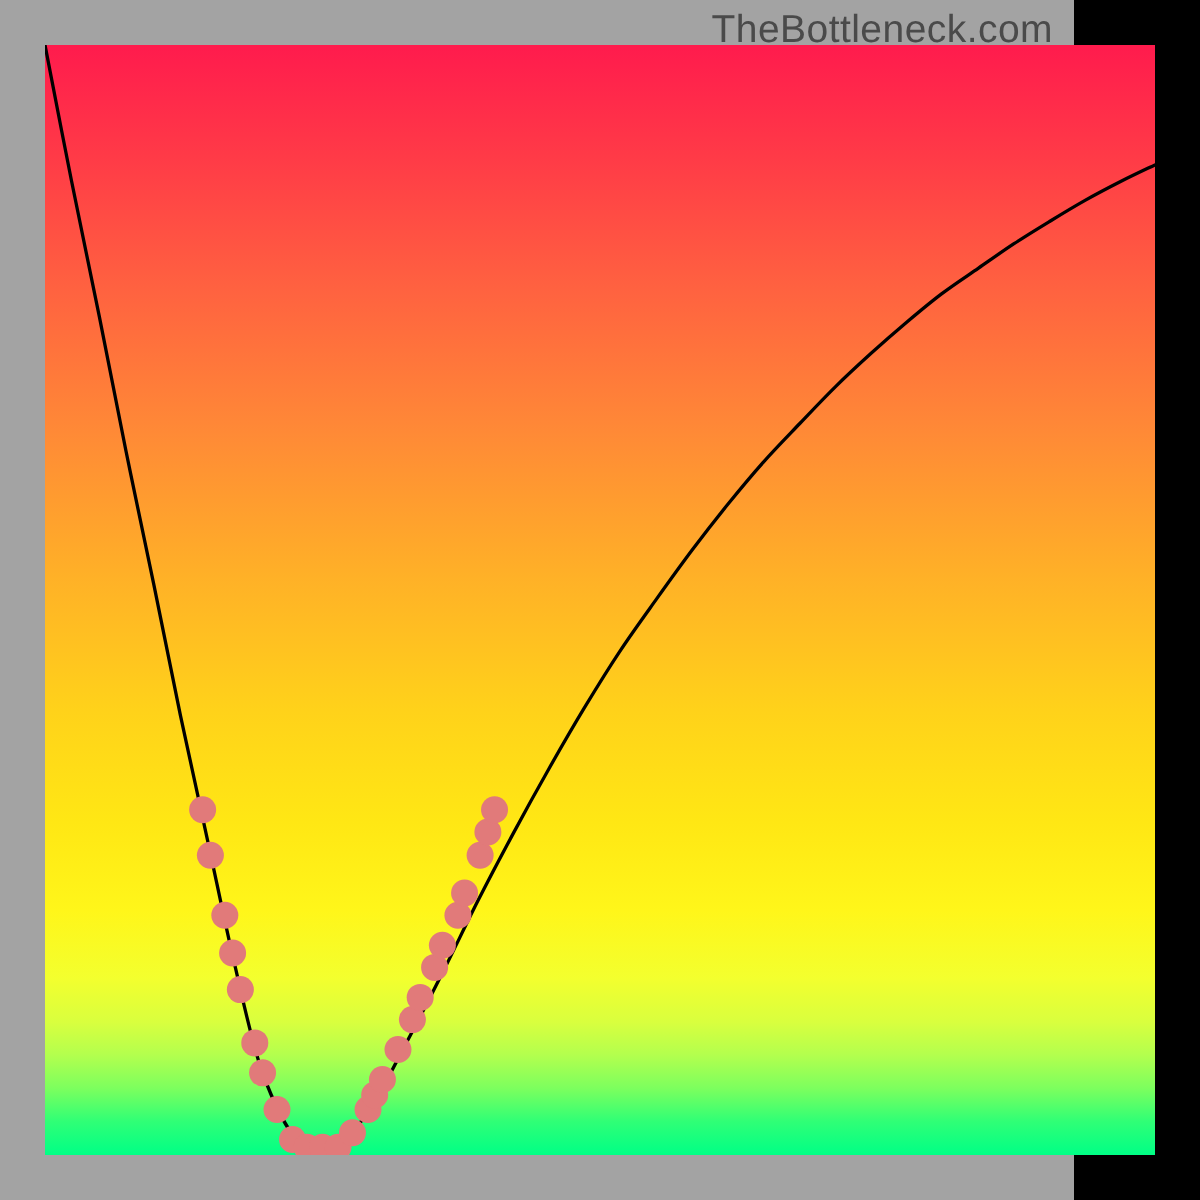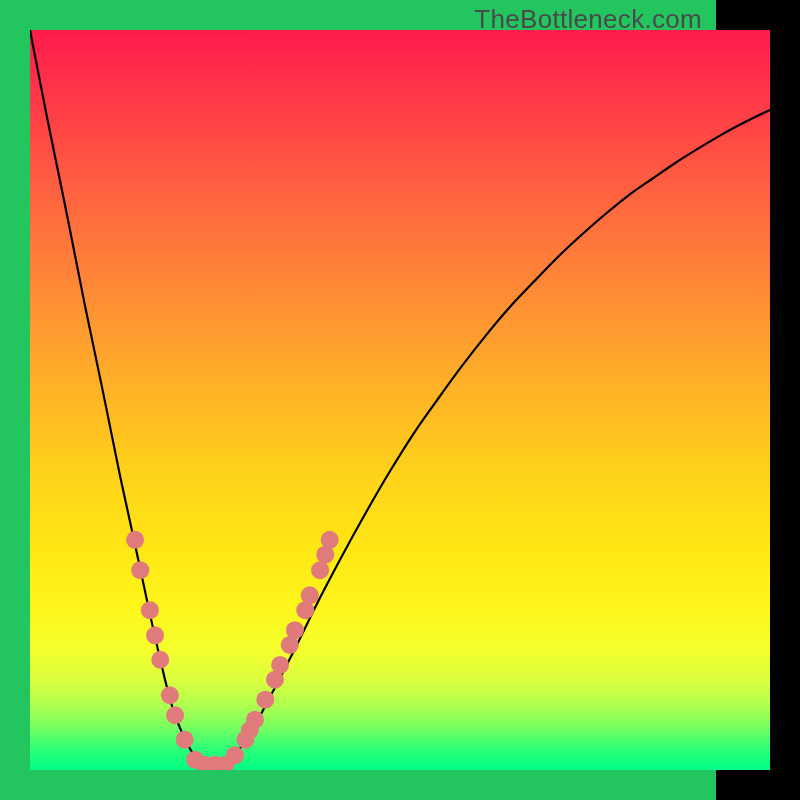--- a/index.html
+++ b/index.html
@@ -10,21 +10,21 @@
     overflow: hidden;
     background: #000;
     font-family: Arial, Helvetica, sans-serif;
   }
   .frame {
     position: absolute;
     left: 0;
     top: 0;
     width: 716px;
     height: 800px;
-    background: #22c55e;
+    background: #a3a3a3;
   }
   .plot {
     position: absolute;
     left: 30px;
     top: 30px;
     width: 740px;
     height: 740px;
     background: linear-gradient(to bottom,
       #ff1b4d 0%,
       #ff3a47 10%,

